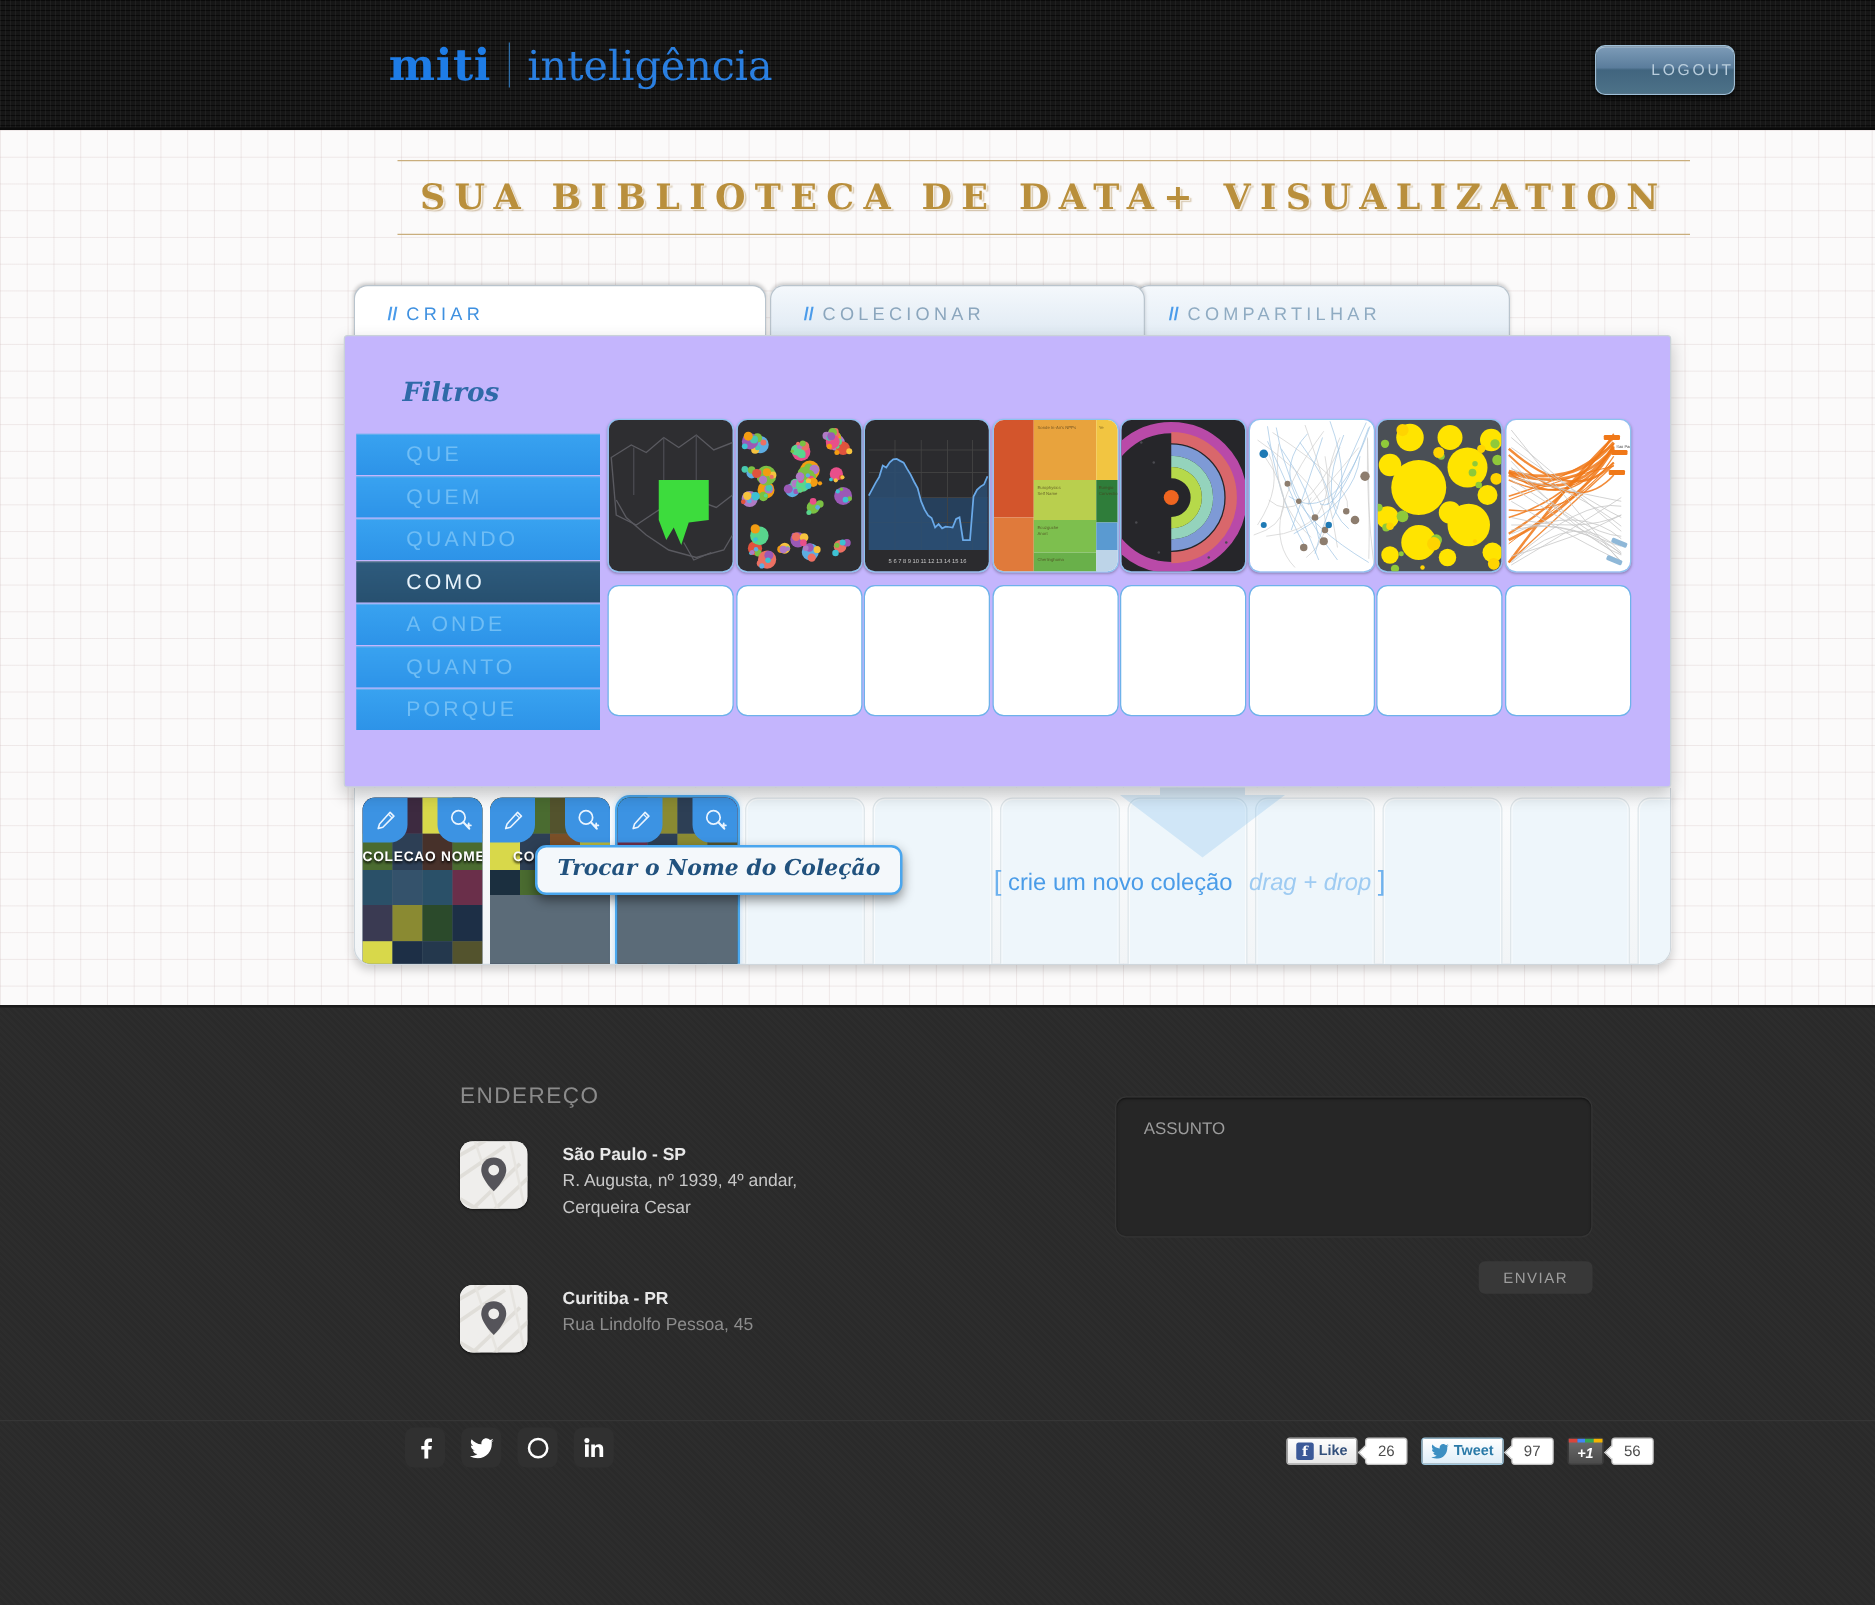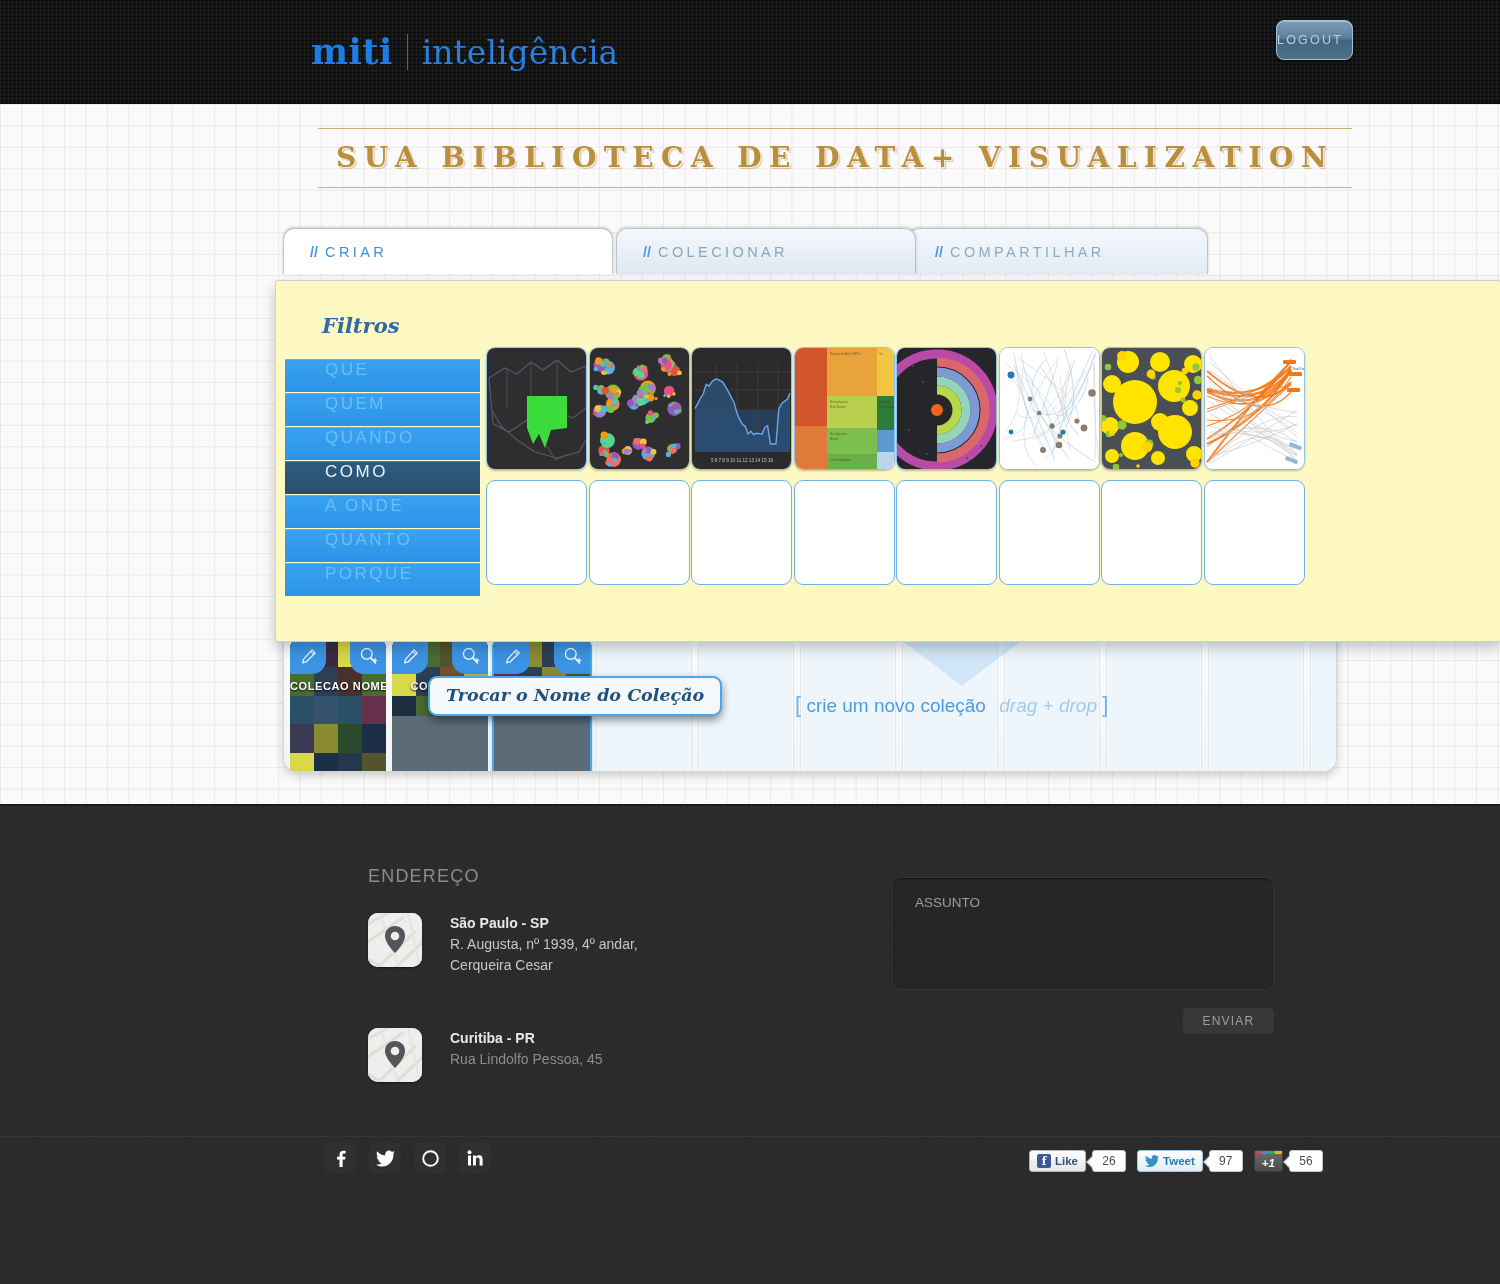--- a/index.html
+++ b/index.html
@@ -57,26 +57,26 @@
   .platform-btn .lbl {
     color: #9b9b9b; font-size: 13.5px; letter-spacing: 3.2px; font-weight: normal;
   }
   .platform-btn .caret {
     margin-left: auto;
     width: 0; height: 0; border-left: 14px solid transparent;
     border-right: 14px solid transparent; border-top: 16px solid #4c4c4c;
   }
 
   .logout-btn {
-    position: absolute; left: 1276px; top: 20px; width: 77px; height: 40px;
+    position: absolute; left: 1276px; top: 36px; width: 112px; height: 40px;
     border-radius: 8px;
     background: linear-gradient(to bottom, #7d9cb8 0%, #5b7d9c 45%, #41657f 50%, #4d7288 100%);
     border: 1px solid #9fc0d8;
     box-shadow: 0 2px 4px rgba(0,0,0,.6), inset 0 1px 0 rgba(255,255,255,.35);
-    display: flex; align-items: center; justify-content: flex-start;
+    display: flex; align-items: center; justify-content: flex-end;
   }
   .logout-btn span {
     color: #b9cddc; font-size: 12.5px; letter-spacing: 2.2px;
   }
 
   
   .tagline-wrap {
     position: absolute; left: 318px; top: 128px; width: 1034px; height: 62px; z-index: 5;
   }
   .tagline-wrap .rule { height: 1px; background: #c9ae7d; width: 100%; }
@@ -153,38 +153,38 @@
   .dragdrop-hint .brk { color: #6fb2ee; font-size: 22px; }
   .dragdrop-hint .dd { color: #9ecbf2; font-style: italic; margin-left: 8px; }
 
   .big-arrow {
     position: absolute; left: 888px; top: 598px; width: 148px; height: 90px; z-index: 10;
     opacity: .30; pointer-events: none;
   }
 
   
   .card {
-    position: absolute; left: 275px; top: 280px; width: 1226px; height: 362px;
-    background: #fef9c3; border: 1px solid #c9d2d9; border-radius: 3px;
+    position: absolute; left: 275px; top: 268px; width: 1062px; height: 362px;
+    background: #c4b5fd; border: 1px solid #c9d2d9; border-radius: 3px;
     box-shadow: 0 6px 14px rgba(0,0,0,.22);
     z-index: 14;
   }
   .filtros-title {
     position: absolute; left: 46px; top: 32px;
     font-family: "DejaVu Serif", serif; font-style: italic; font-weight: bold;
     font-size: 21px; color: #2f6aa8;
   }
 
   .filters {
     position: absolute; left: 9px; top: 78px; width: 195px;
   }
   .filter-item {
     height: 33px; margin-bottom: 1px;
     background: linear-gradient(to bottom, #38a2f0 0%, #2d93e8 100%);
-    display: flex; align-items: flex-start; padding-left: 40px;
+    display: flex; align-items: center; padding-left: 40px;
     color: #6fbdf5; font-size: 17px; letter-spacing: 2.5px;
     border-top: 1px solid rgba(255,255,255,.25);
   }
   .filter-item.active {
     background: linear-gradient(to bottom, #2e5b7d 0%, #27506f 100%);
     color: #e8f3fb;
   }
 
   .thumb-grid {
     position: absolute; left: 210px; top: 66px; width: 840px;

